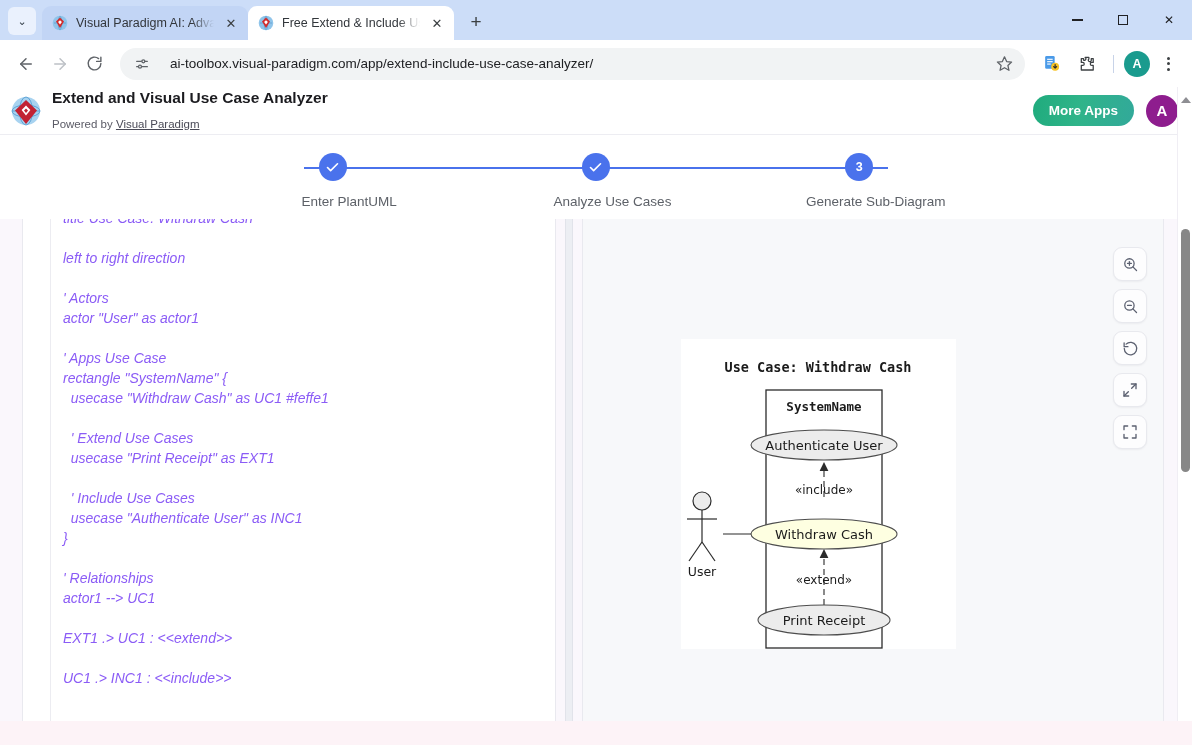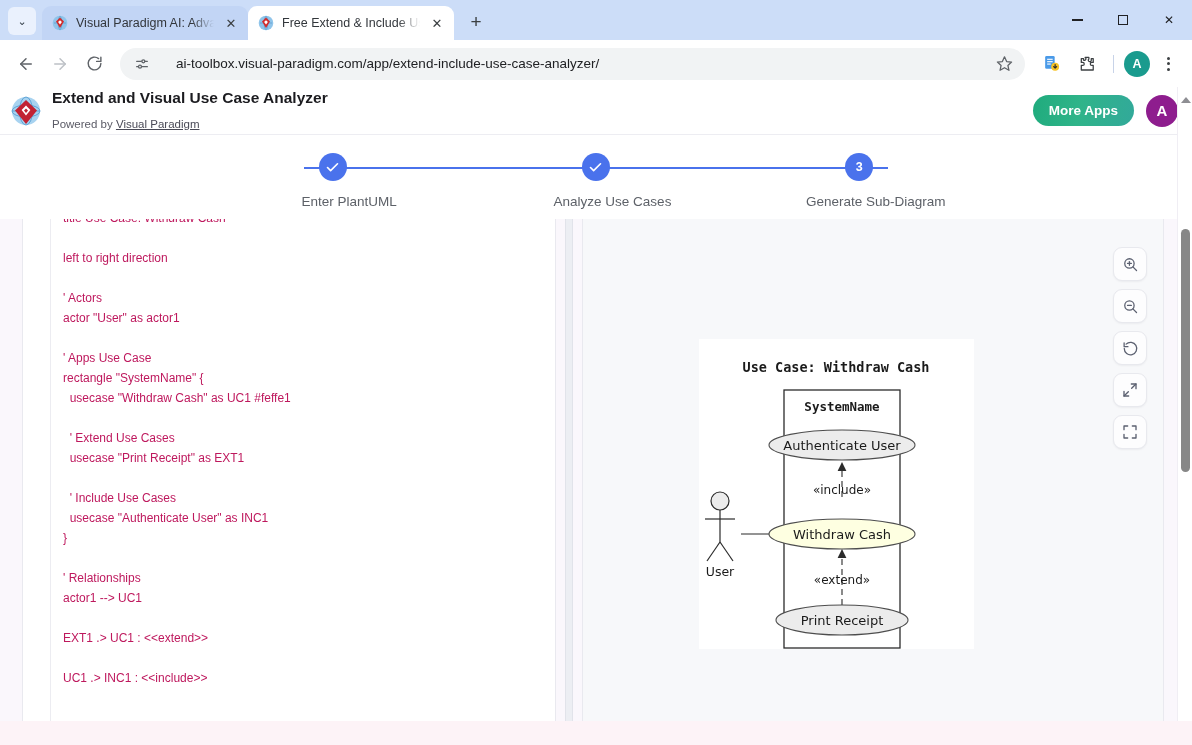--- a/index.html
+++ b/index.html
@@ -63,21 +63,21 @@
     padding: 0 10px; gap: 2px;
   }
   .tb-btn {
     width: 32px; height: 32px; border-radius: 50%; display: flex;
     align-items: center; justify-content: center; color: #5f6368;
   }
   .tb-btn.dim { color: #bdc1c6; }
   .omnibox {
     flex: 1 1 auto; height: 32px; background: #f1f3f4; border-radius: 16px;
     display: flex; align-items: center; padding: 0 6px 0 14px;
-    margin: 0 8px; gap: 26px;
+    margin: 0 8px; gap: 20px;
   }
   .omnibox-url {
     flex: 1 1 auto; font-size: 13.5px; color: #202124; white-space: nowrap;
     overflow: hidden;
   }
   .omnibox .star { width: 30px; height: 30px; display:flex; align-items:center;
     justify-content:center; color:#5f6368; }
   .tb-right { display: flex; align-items: center; gap: 4px; }
   .tb-divider { width: 1px; height: 18px; background: #c8d3e8; margin: 0 6px; }
   .profile-av {
@@ -151,37 +151,37 @@
   .panel-left {
     width: 534px; flex: 0 0 534px; background: #fff;
     border: 1px solid #e9e9ef; border-top: none; display: flex;
   }
   .gutter { width: 28px; flex: 0 0 28px; border-right: 1px solid #ececf1; background: #fff;}
   .code-area {
     flex: 1 1 auto; padding: 0 12px; overflow: hidden; position: relative;
   }
   .code-scroll { position: absolute; inset: 0; padding: 0 12px; }
   .code-line {
-    font-family: "Liberation Sans", sans-serif; font-size: 12px;
-    color: #be185d; line-height: 20px; white-space: pre;
+    font-family: "Liberation Sans", sans-serif; font-size: 14px;
+    color: #8b5cf6; line-height: 20px; white-space: pre; font-style: italic;
   }
   .code-line.blank { height: 20px; }
 
   .splitter { width: 26px; flex: 0 0 26px; background: #faf7fc; position: relative; }
   .splitter::before {
     content: ""; position: absolute; left: 9px; top: 0; bottom: 0; width: 6px;
     background: #eceef3; border-left: 1px solid #e1e3ea; border-right: 1px solid #e1e3ea;
   }
 
   .panel-right {
     flex: 1 1 auto; background: #f7f8fa; border: 1px solid #e9e9ef;
     border-top: none; position: relative; overflow: hidden;
   }
   .diagram-card {
-    position: absolute; left: 116px; top: 120px; width: 275px; height: 310px;
+    position: absolute; left: 98px; top: 120px; width: 275px; height: 310px;
     background: #fff;
   }
   .diag-toolbar {
     position: absolute; right: 16px; top: 28px; display: flex;
     flex-direction: column; gap: 8px;
   }
   .diag-btn {
     width: 34px; height: 34px; border-radius: 9px; background: #fdfdfe;
     border: 1px solid #e8e9ee; display: flex; align-items: center;
     justify-content: center; color: #5b6070;

